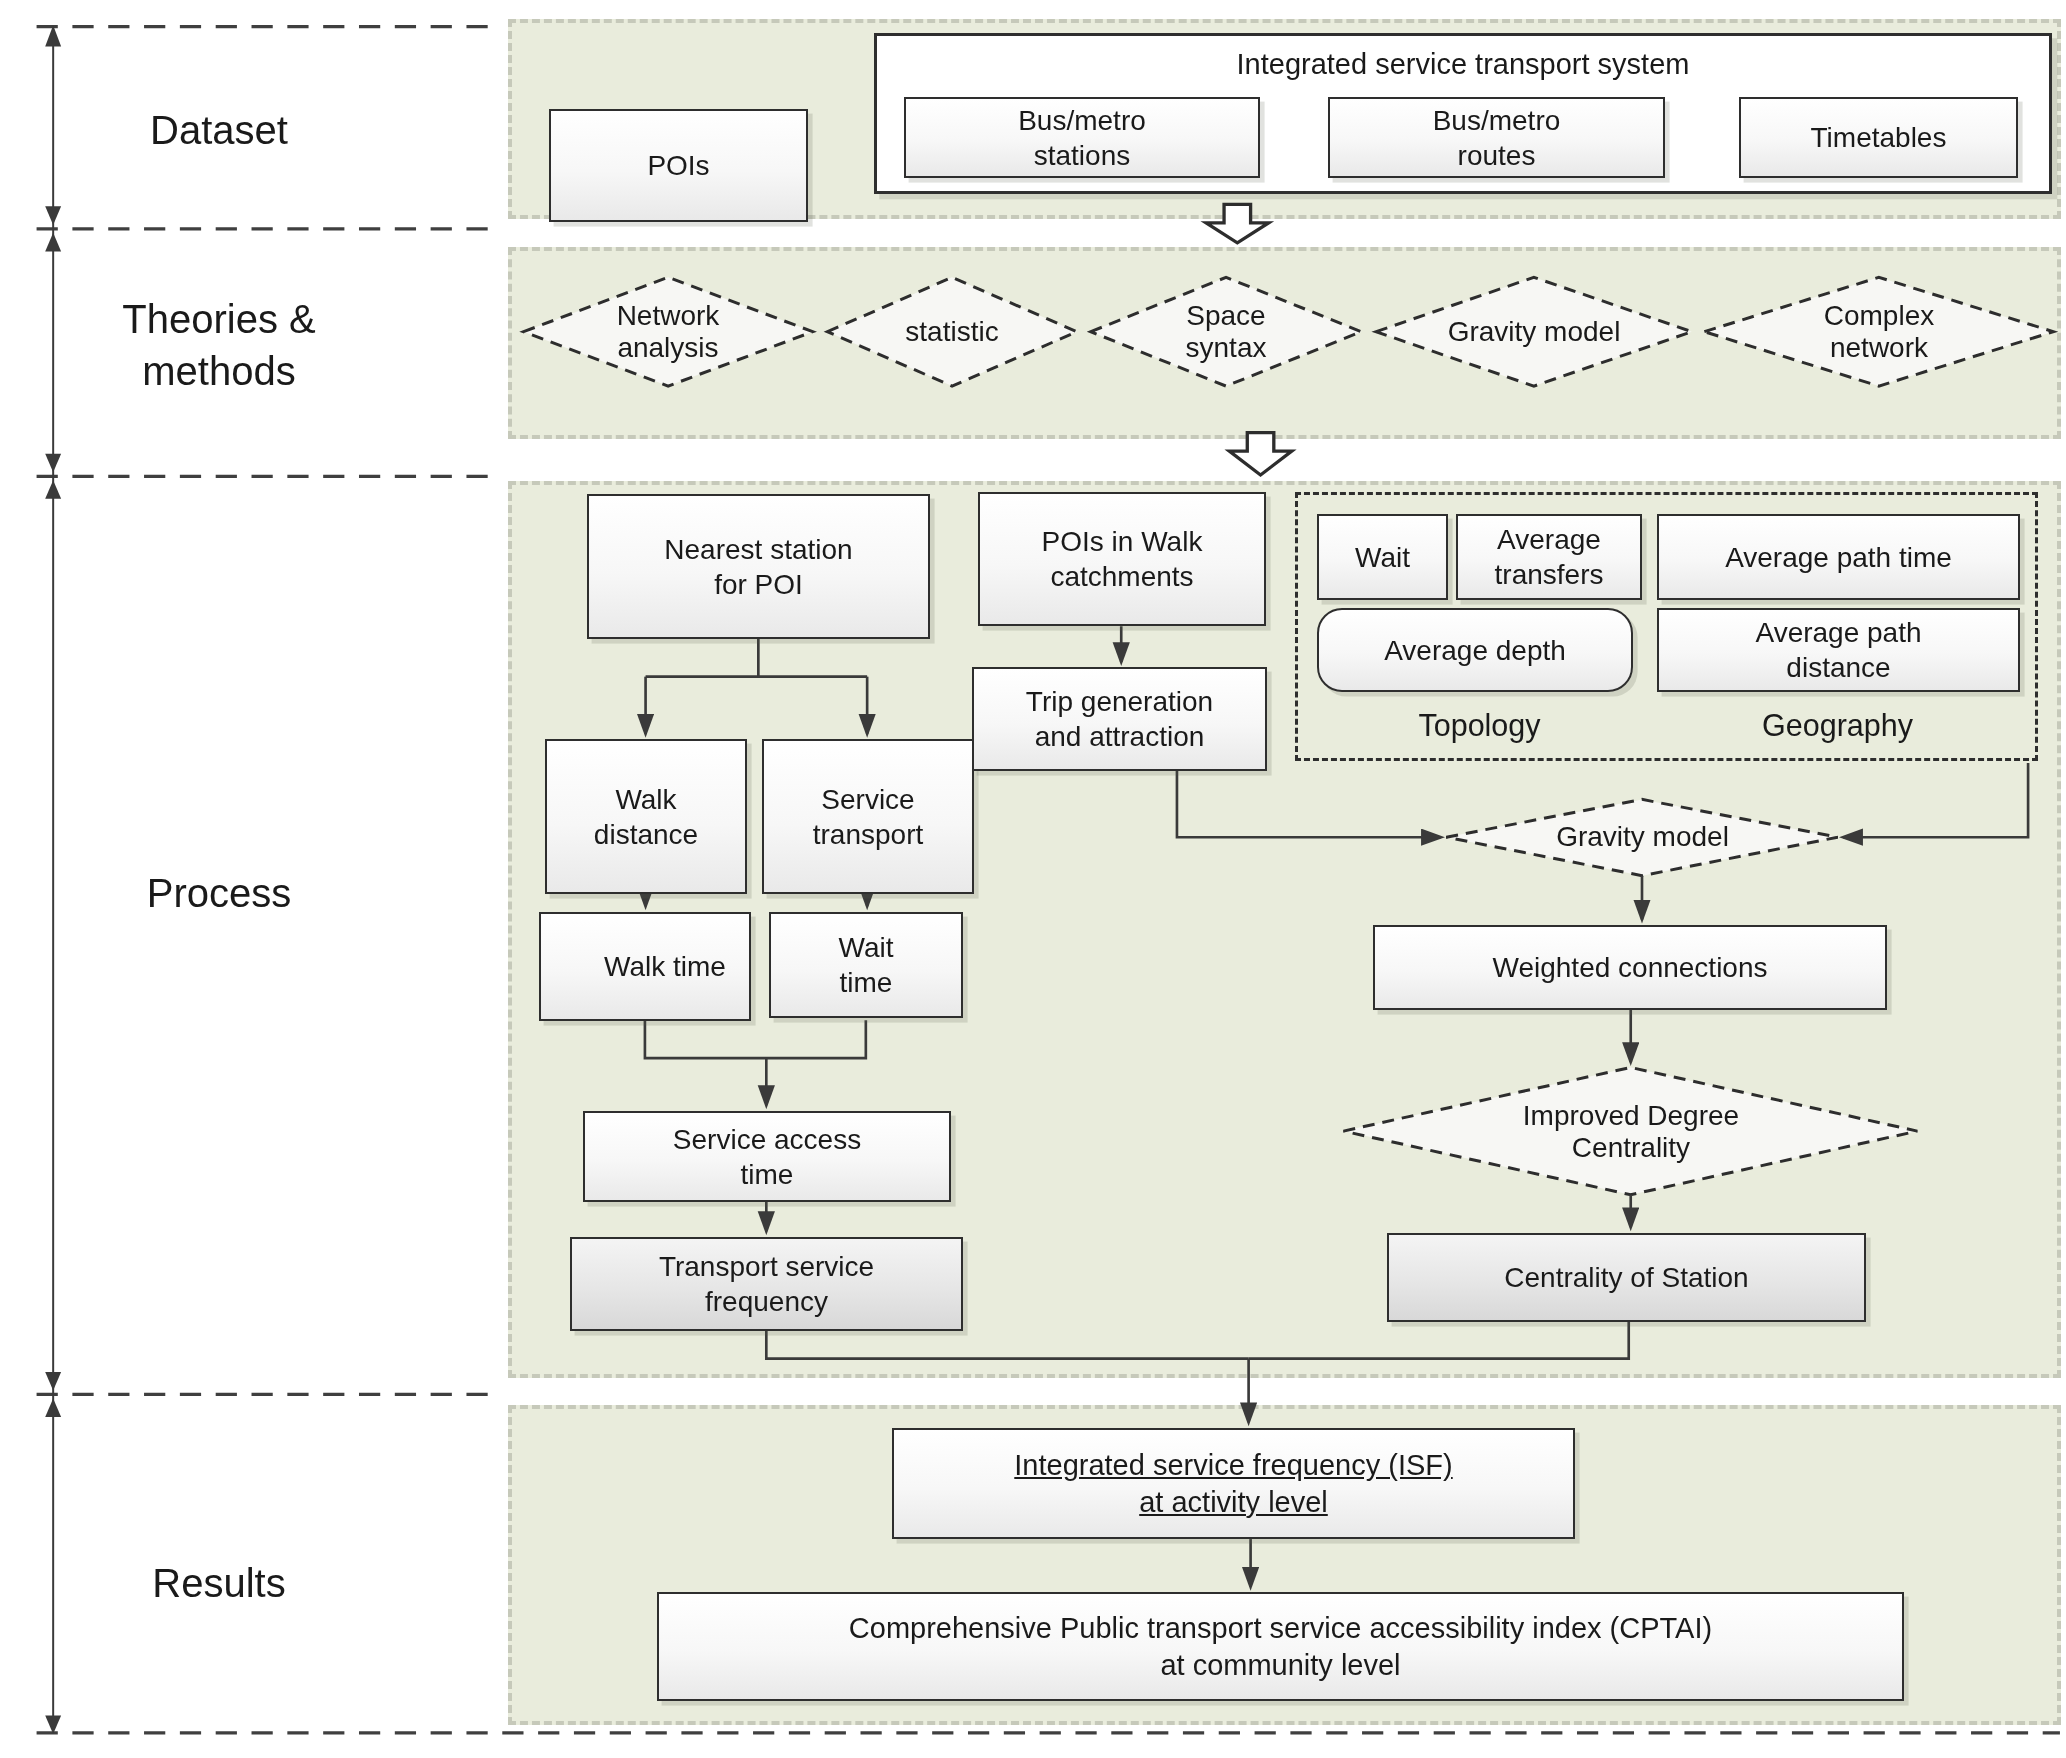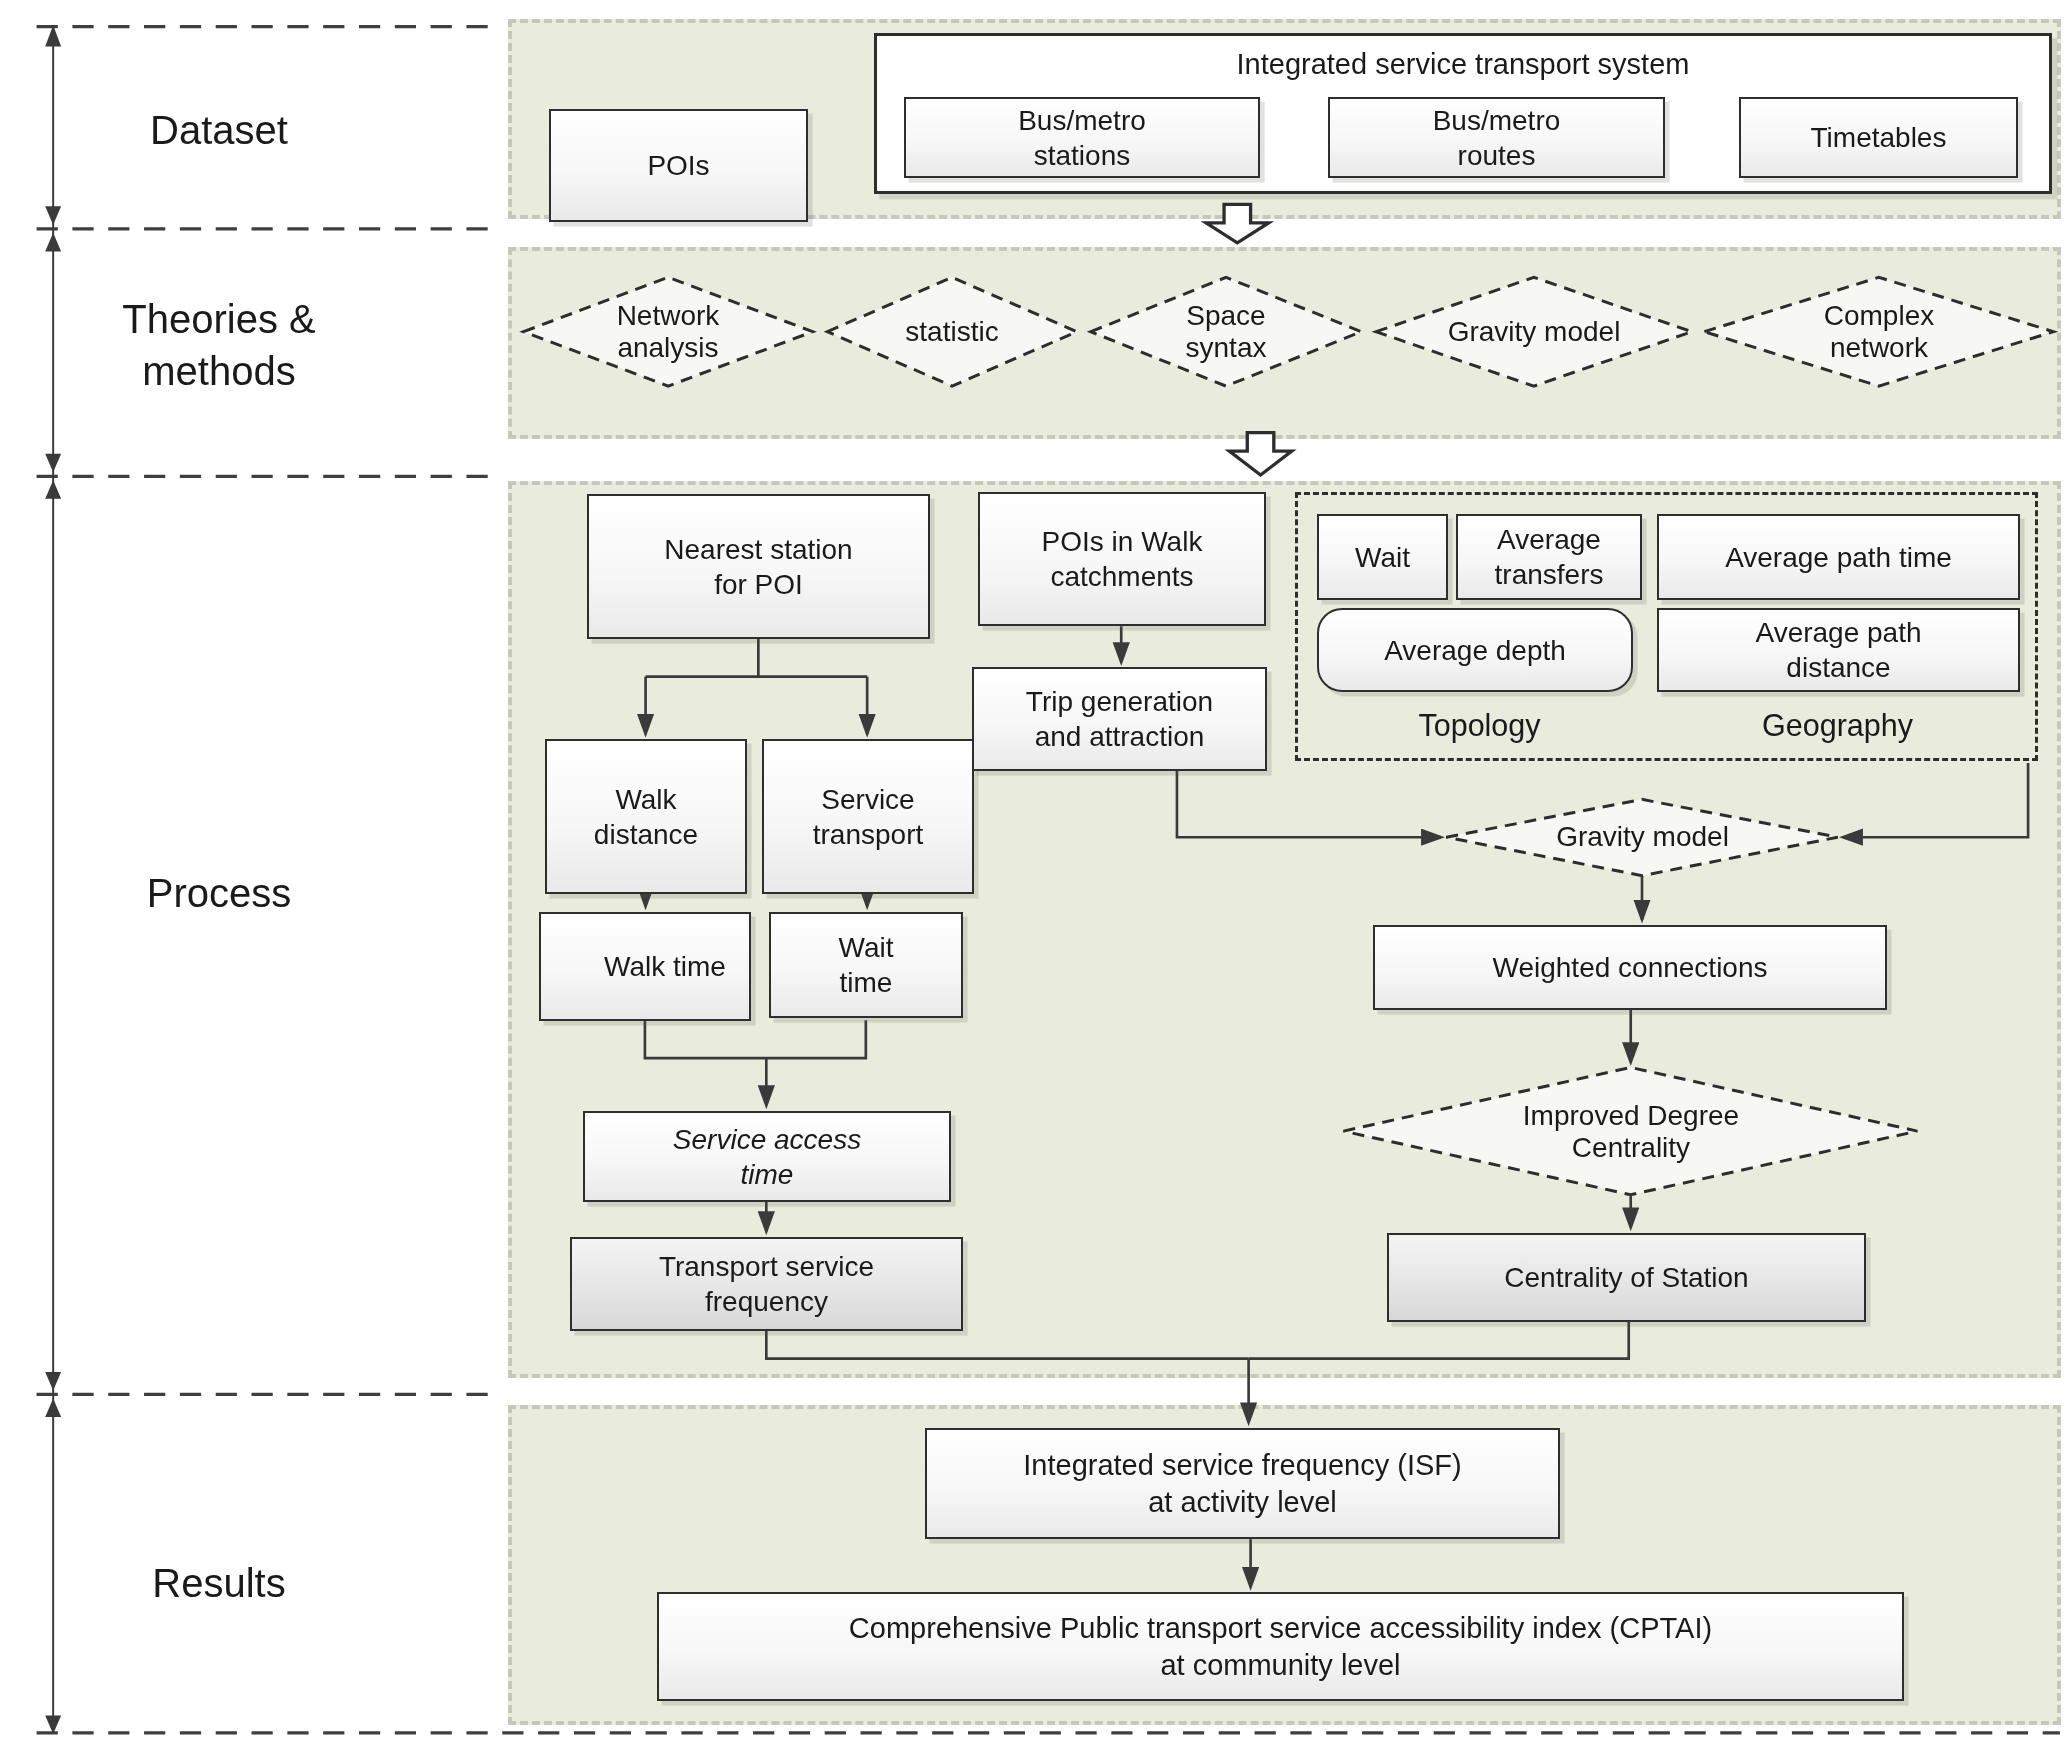--- a/index.html
+++ b/index.html
@@ -136,21 +136,21 @@
 
 <div class="box" style="left:587px;top:494px;width:343px;height:145px;">Nearest station
 for POI</div>
 <div class="box" style="left:545px;top:739px;width:202px;height:155px;">Walk
 distance</div>
 <div class="box" style="left:762px;top:739px;width:212px;height:155px;">Service
 transport</div>
 <div class="box" style="left:539px;top:912px;width:212px;height:109px;padding-left:40px;">Walk time</div>
 <div class="box" style="left:769px;top:912px;width:194px;height:106px;">Wait
 time</div>
-<div class="box" style="left:583px;top:1111px;width:368px;height:91px;font-style:italic;">Service access
+<div class="box" style="left:583px;top:1111px;width:368px;height:91px;">Service access
 time</div>
 <div class="box gray" style="left:570px;top:1237px;width:393px;height:94px;">Transport service
 frequency</div>
 
 <div class="box" style="left:978px;top:492px;width:288px;height:134px;">POIs in Walk
 catchments</div>
 <div class="box" style="left:972px;top:667px;width:295px;height:104px;">Trip generation
 and attraction</div>
 
 <div class="dashedbox" style="left:1295px;top:492px;width:743px;height:269px;"></div>
@@ -163,17 +163,17 @@
 distance</div>
 <div class="lbl small-lbl" style="left:1380px;top:705px;width:199px;height:42px;">Topology</div>
 <div class="lbl small-lbl" style="left:1738px;top:705px;width:199px;height:42px;">Geography</div>
 
 <div class="lbl diamond-lbl" style="left:1523px;top:805px;width:239px;height:64px;">Gravity model</div>
 <div class="box" style="left:1373px;top:925px;width:514px;height:85px;">Weighted connections</div>
 <div class="lbl diamond-lbl" style="left:1465px;top:1092px;width:332px;height:80px;">Improved Degree
 Centrality</div>
 <div class="box gray" style="left:1387px;top:1233px;width:479px;height:89px;">Centrality of Station</div>
 
-<div class="box res" style="left:925px;top:1428px;width:635px;height:111px;">Integrated service frequency (ISF)
+<div class="box res" style="left:892px;top:1428px;width:683px;height:111px;text-decoration:underline;">Integrated service frequency (ISF)
 at activity level</div>
 <div class="box res" style="left:657px;top:1592px;width:1247px;height:109px;">Comprehensive Public transport service accessibility index (CPTAI)
 at community level</div>
 
 
 </body></html>

